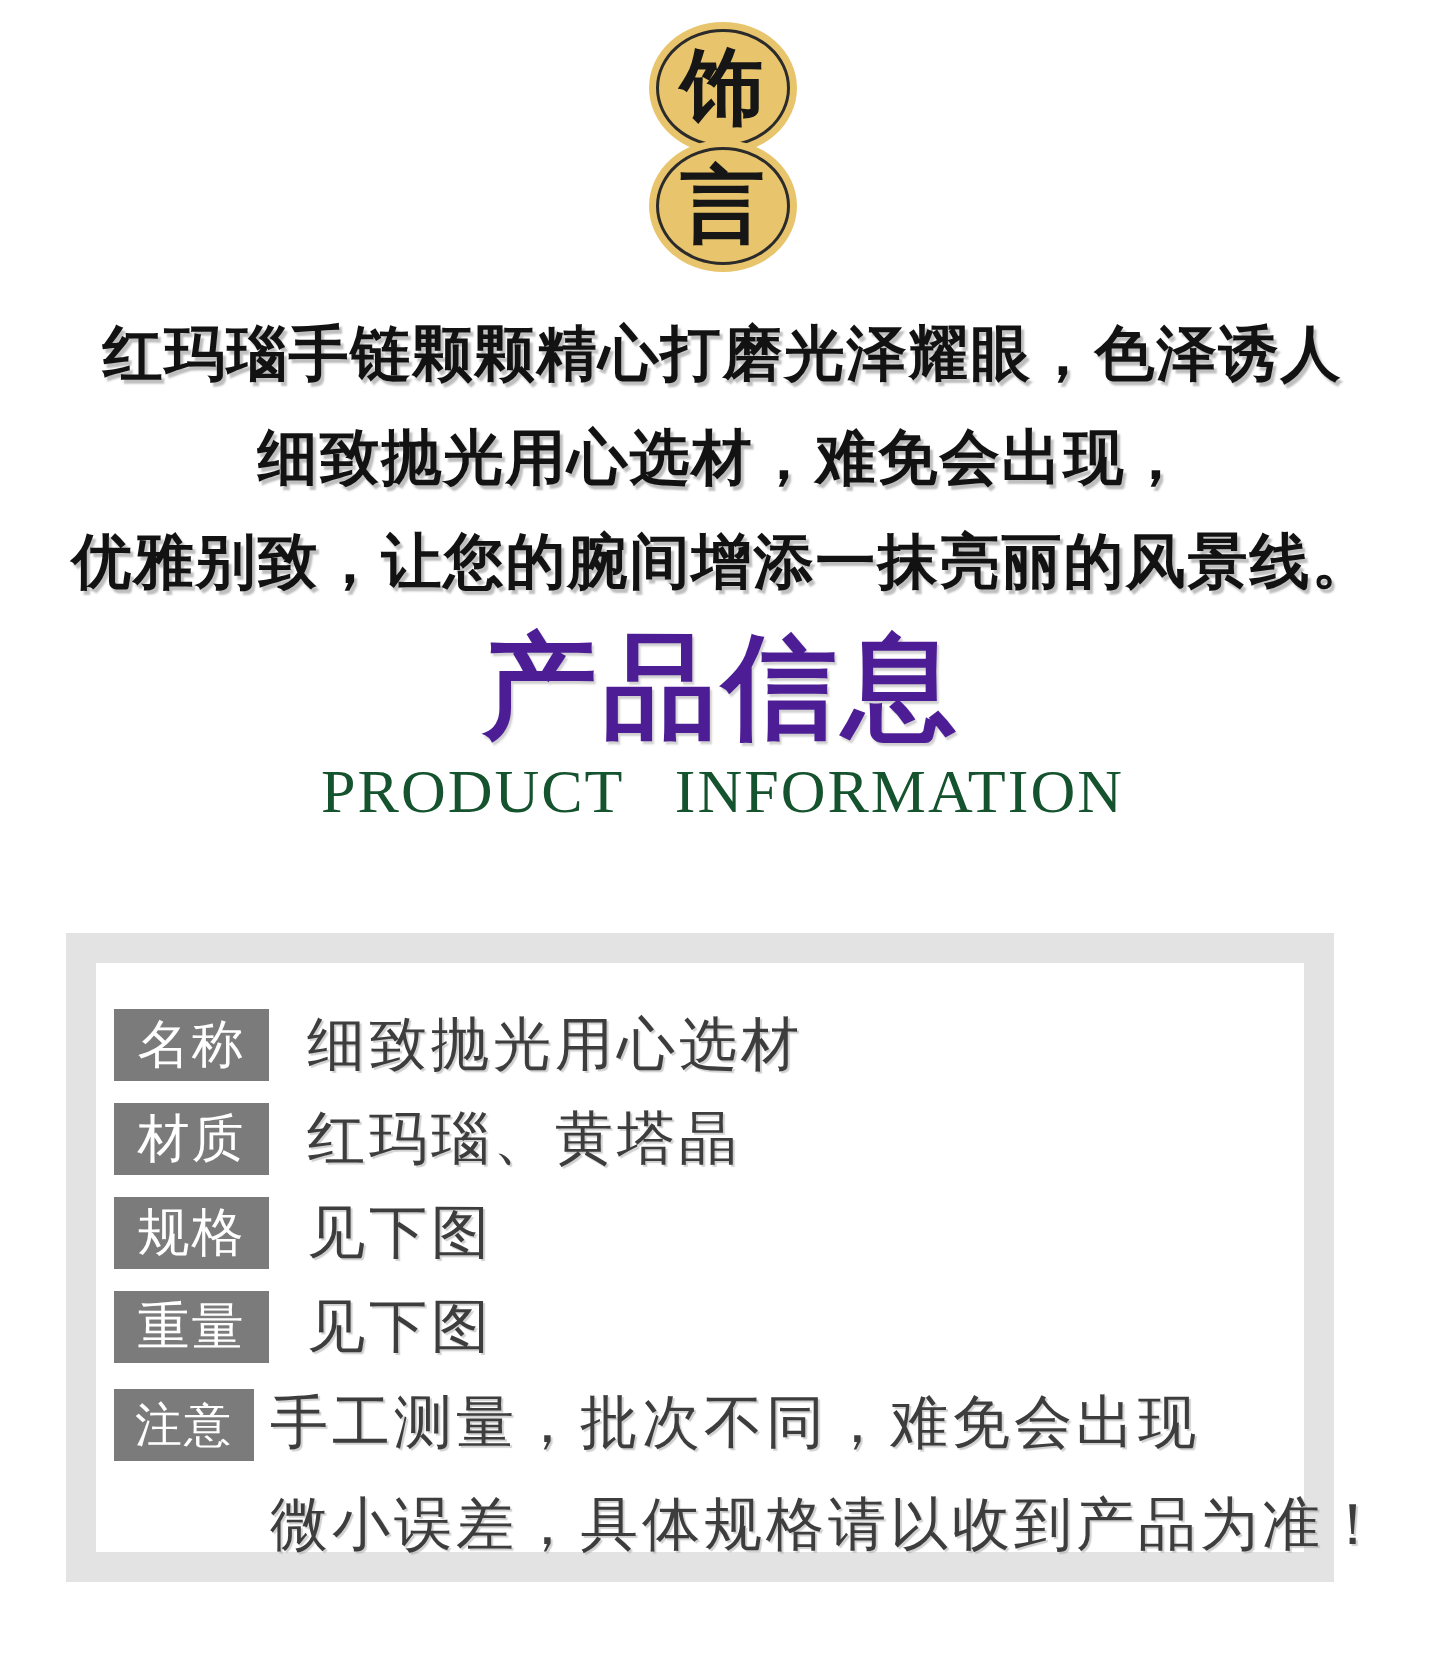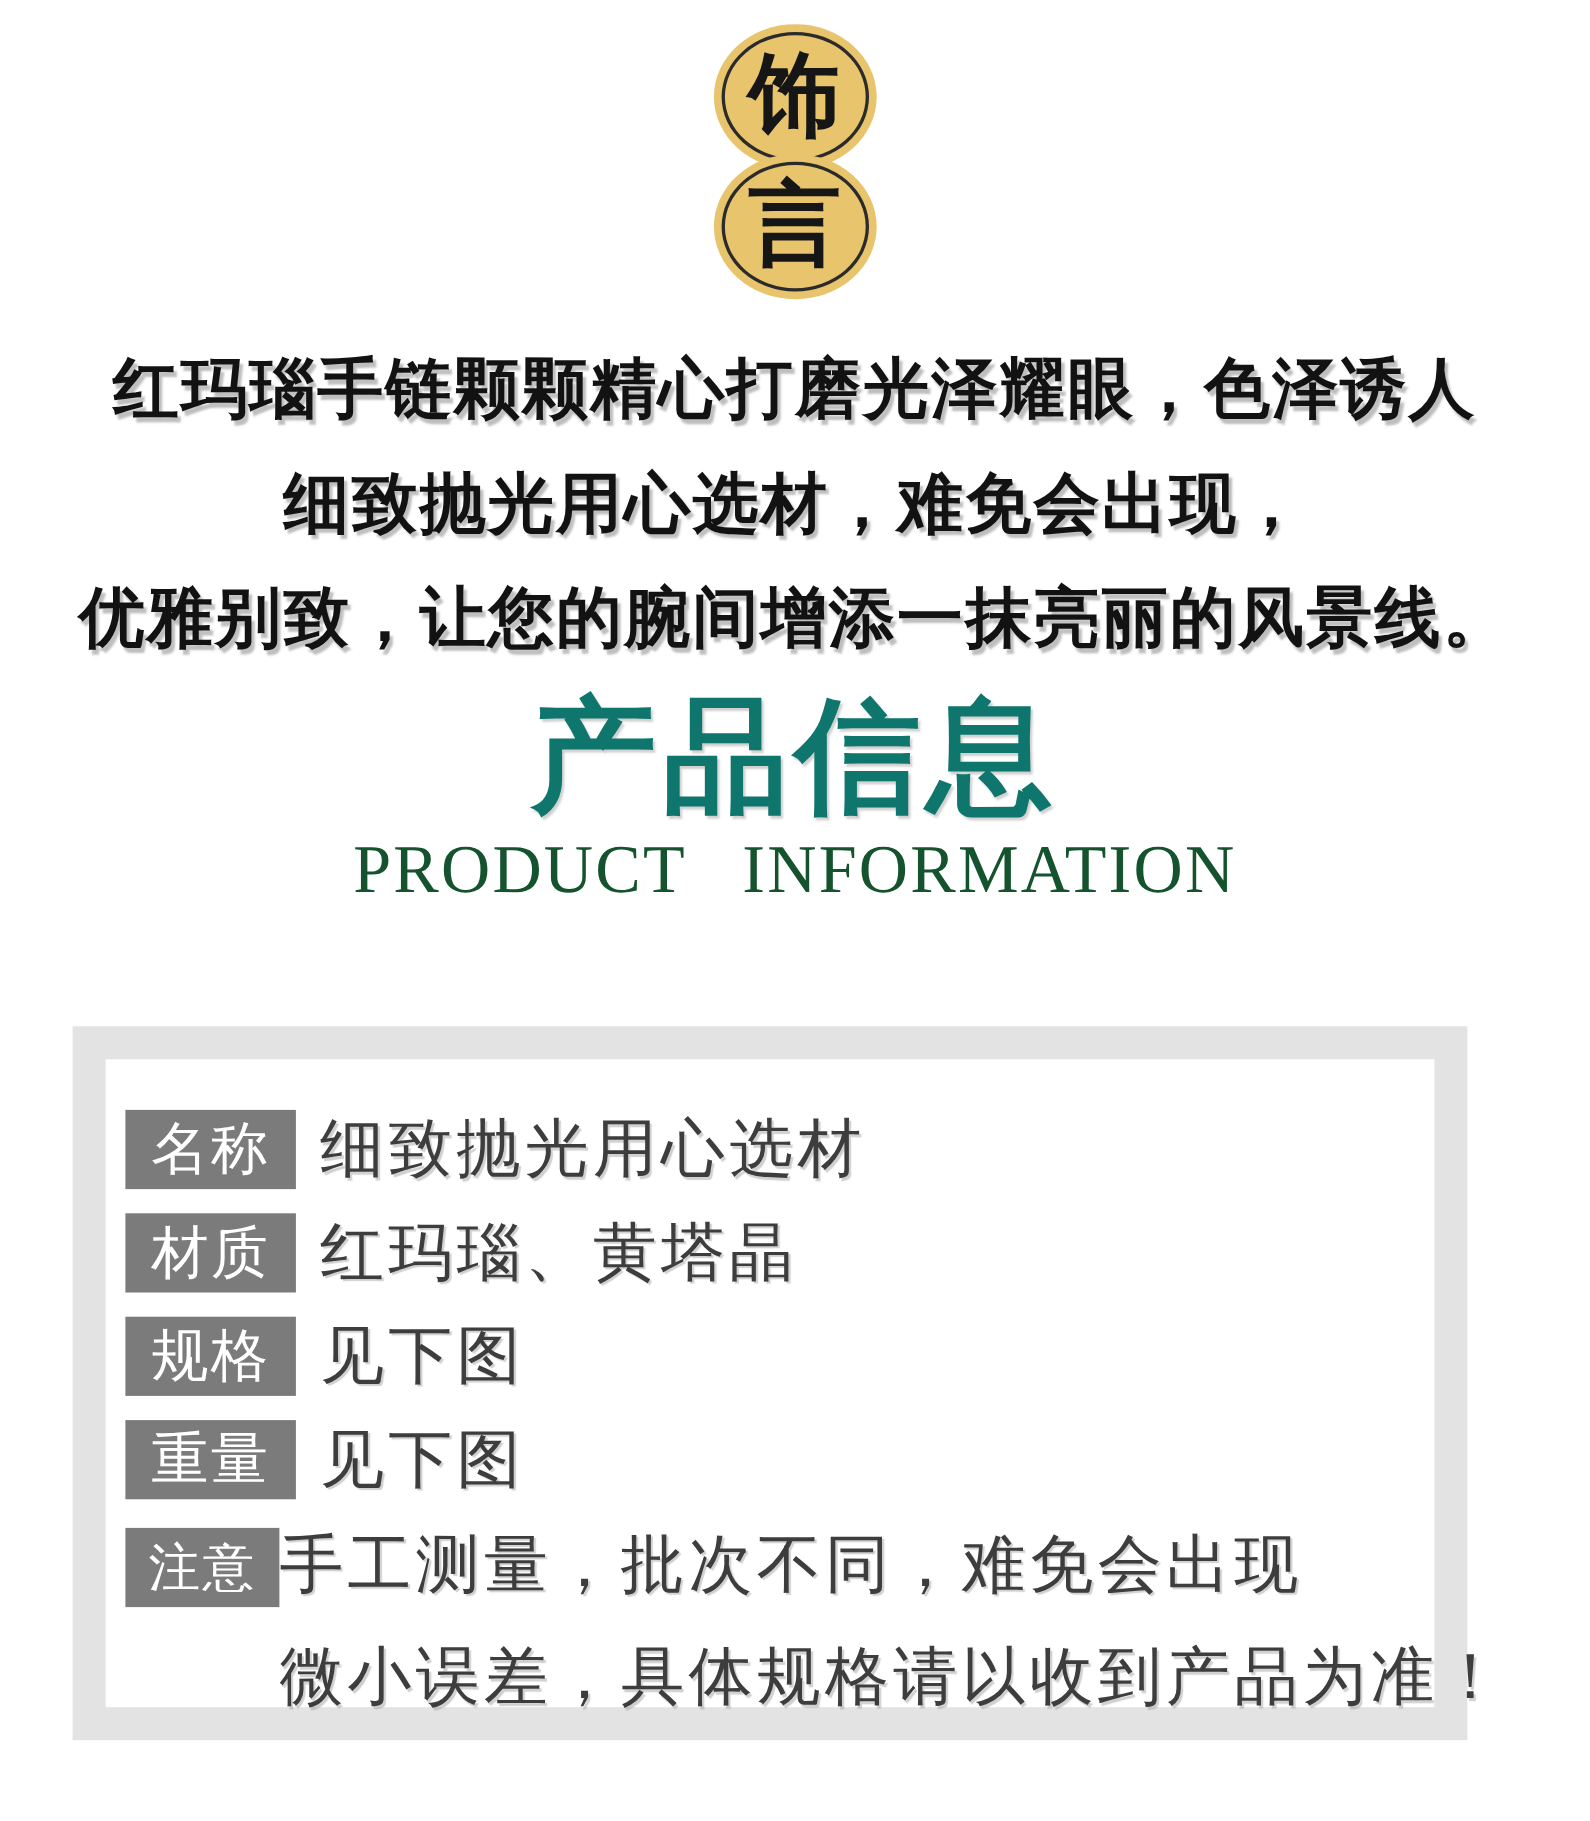--- a/index.html
+++ b/index.html
@@ -27,31 +27,31 @@
   .logo-char{font-size:84px;font-weight:bold;color:#161616;line-height:1;z-index:3;}
 
   
   .intro{position:absolute;top:302px;left:0;width:100%;text-align:center;}
   .intro-line{font-size:60px;font-weight:bold;color:var(--ink);
         line-height:104px;letter-spacing:2px;
         text-shadow:3px 4px 2px rgba(110,110,110,0.45);white-space:nowrap;}
 
   
   .sec-title{position:absolute;top:618px;left:0;width:100%;text-align:center;
-        font-size:114px;font-weight:bold;color:#0f766e;letter-spacing:6px;
+        font-size:114px;font-weight:bold;color:#4c1d95;letter-spacing:6px;
         line-height:140px;text-shadow:2px 3px 2px rgba(120,120,120,0.35);}
   .sec-subtitle{position:absolute;top:756px;left:0;width:100%;text-align:center;
         font-size:62px;color:#14532d;letter-spacing:2px;word-spacing:34px;
         line-height:70px;}
 
   
   .info-box{position:absolute;left:66px;top:933px;width:1268px;height:649px;
         border:30px solid var(--box-border);background:#ffffff;}
   .rows{padding:46px 20px 0 18px;}
-  .row{display:flex;align-items:flex-start;margin-bottom:22px;}
+  .row{display:flex;align-items:flex-start;margin-bottom:22px;gap:16px;}
   .label-box{flex:0 0 155px;height:72px;background:var(--label-bg);
         color:var(--label-fg);font-size:52px;letter-spacing:2px;
         display:flex;align-items:center;justify-content:center;}
   .value{font-size:58px;color:var(--value-ink);letter-spacing:4px;
         line-height:72px;white-space:nowrap;
         text-shadow:2px 2px 1px rgba(150,150,150,0.45);}
   .row > .value{margin-left:22px;}
   .note-row .label-box{flex:0 0 140px;height:72px;font-size:47px;margin-top:4px;}
   .value-wrap{}
   .value-wrap .value{line-height:76px;}

